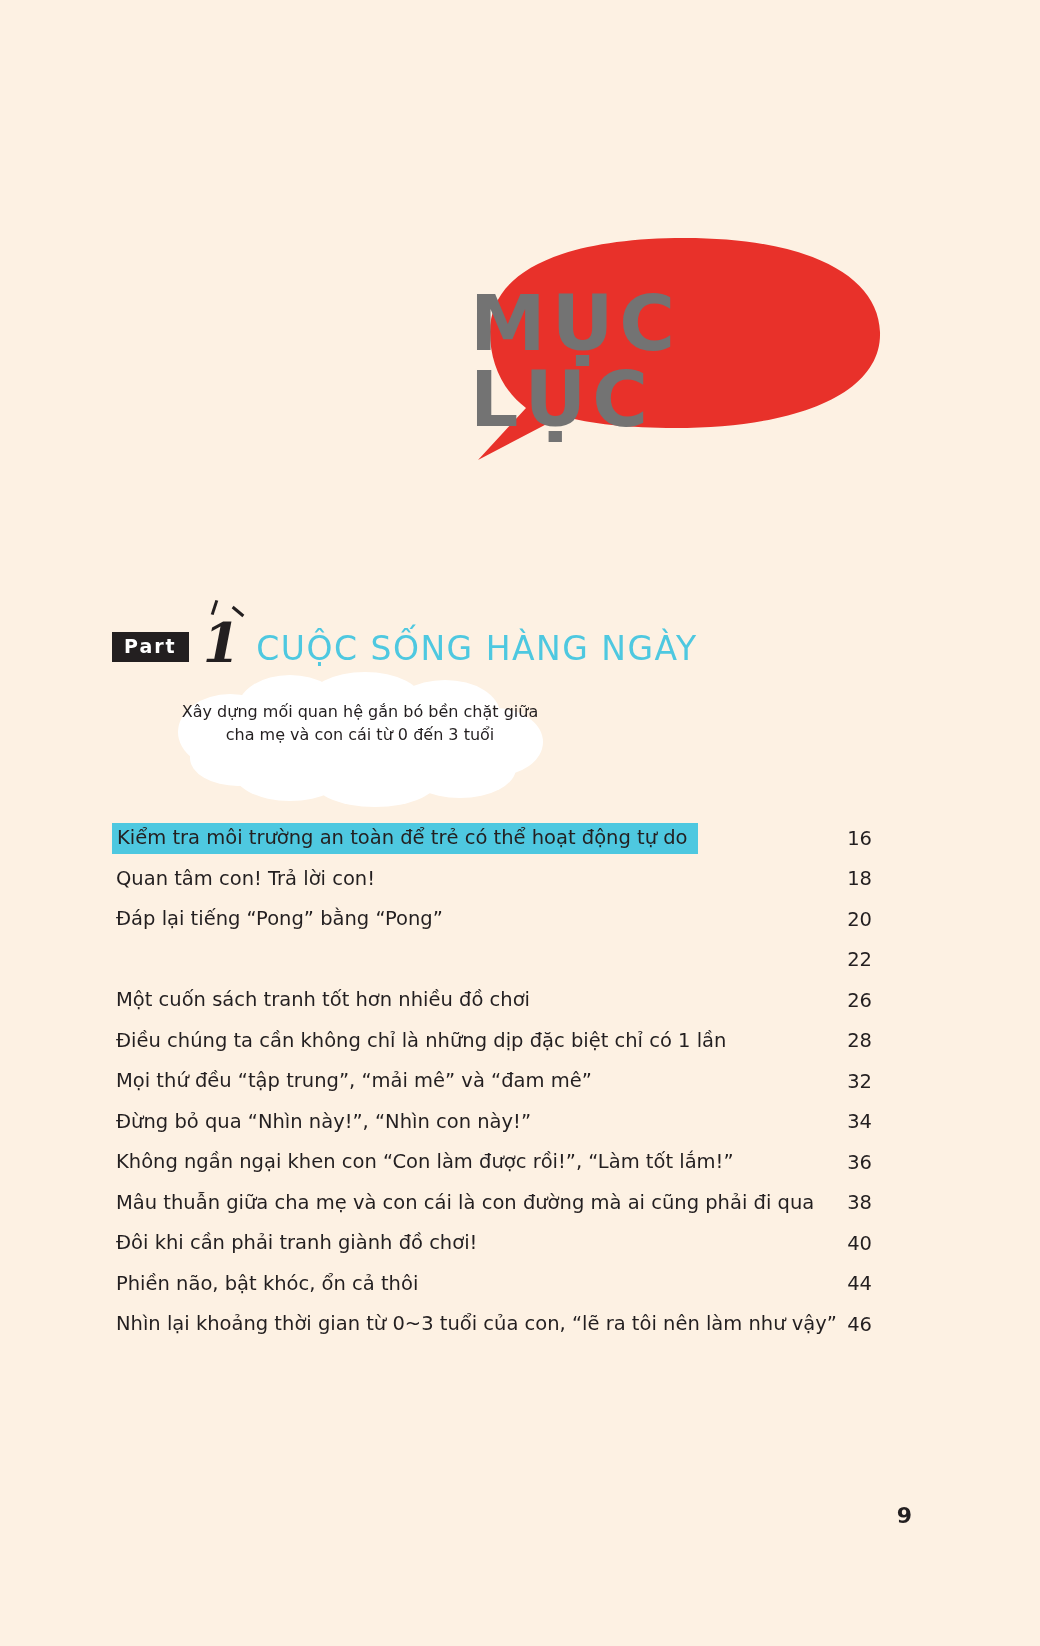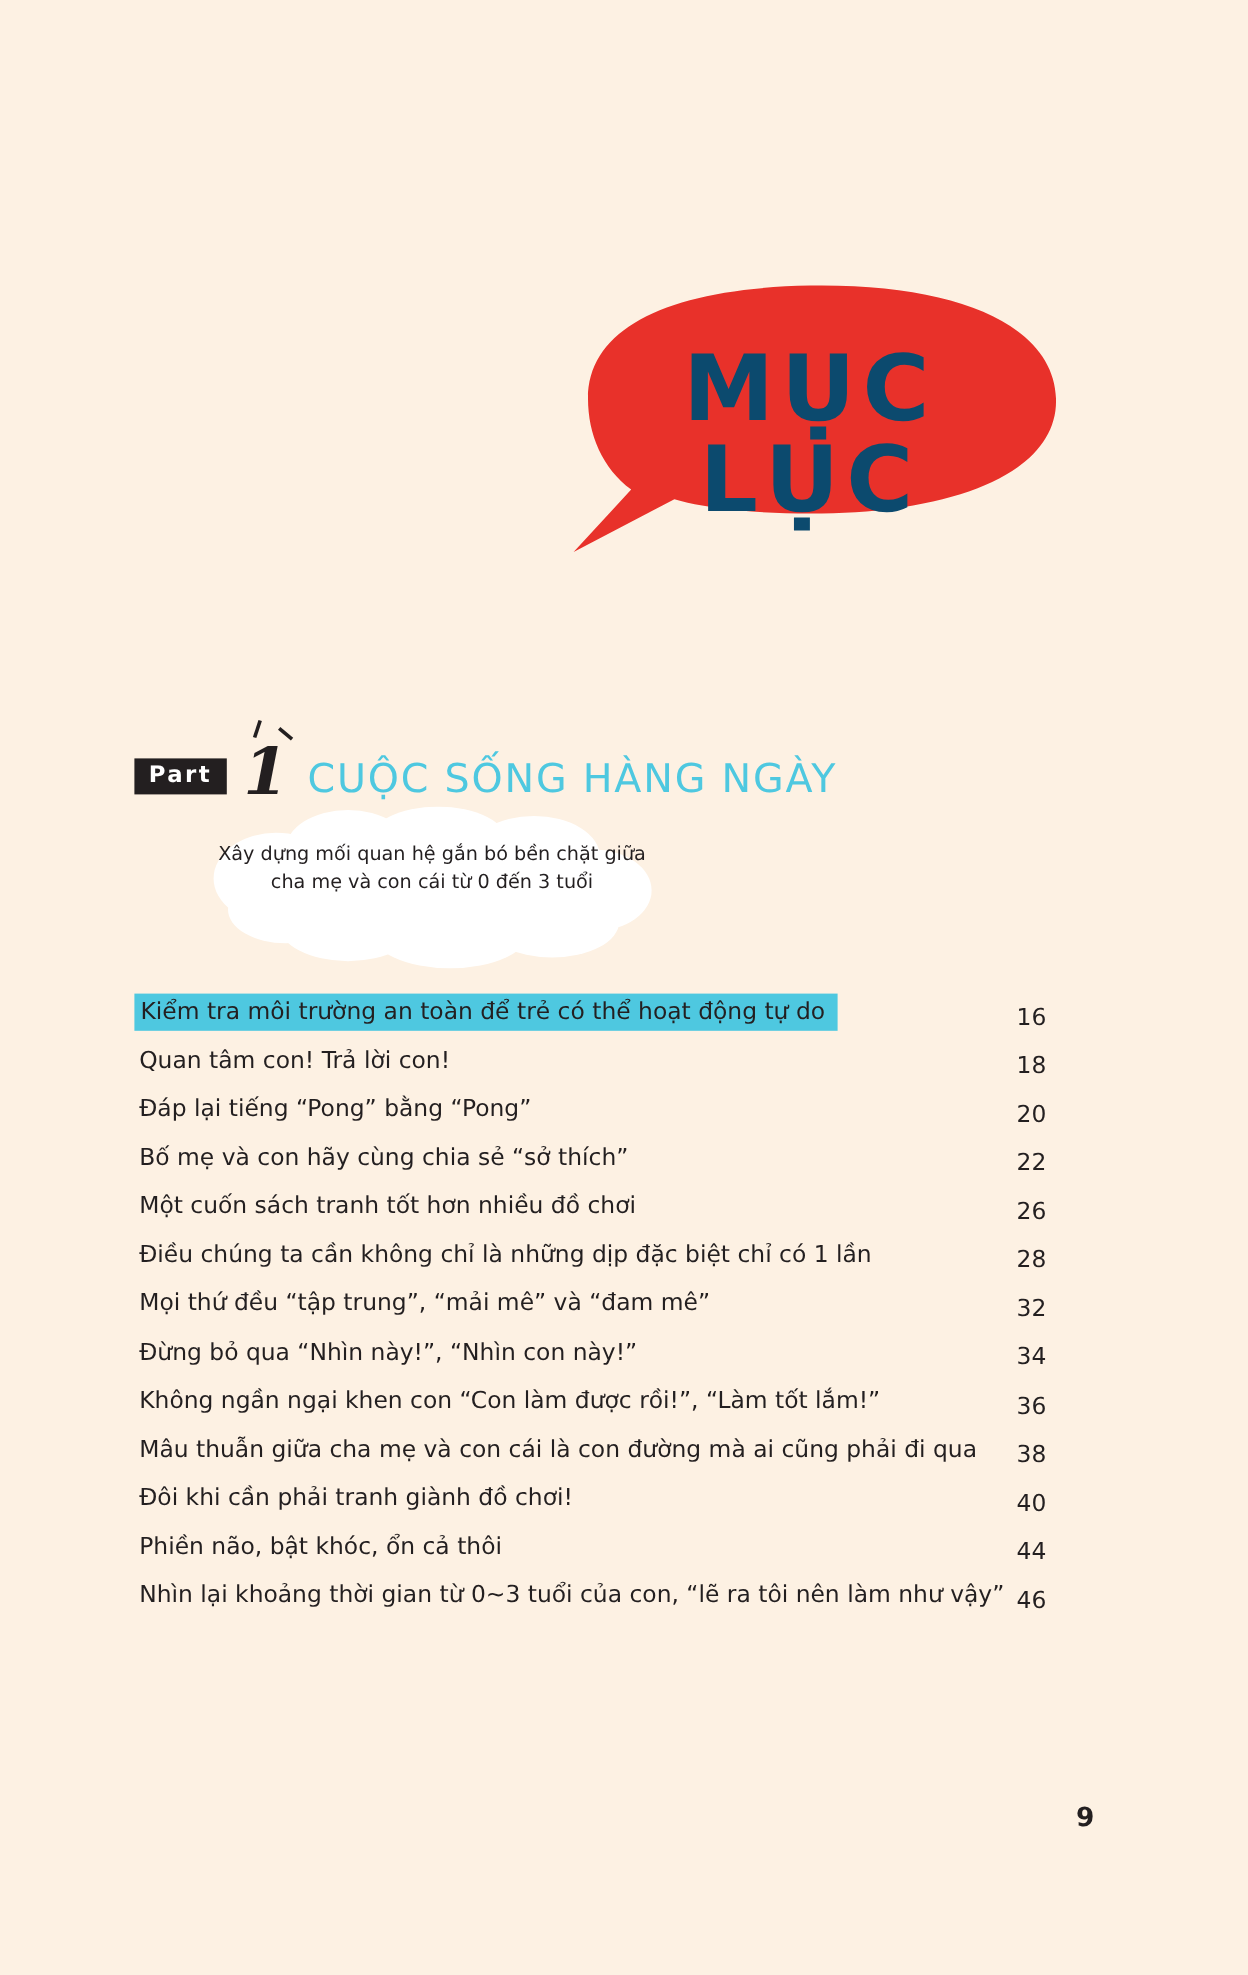--- a/index.html
+++ b/index.html
@@ -27,22 +27,21 @@
   .title-bubble-svg {
     position: absolute;
     left: 0;
     top: 0;
   }
   .title-text {
     position: absolute;
     left: 0;
     top: 54px;
     width: 410px;
-    text-align: center;
-    color: #0c4a6e;
+    color: #737373;
     font-family: "DejaVu Sans", sans-serif;
     font-size: 76px;
     font-weight: bold;
     letter-spacing: 6px;
     line-height: 1;
   }
 
   
   .part-row {
     position: absolute;
@@ -118,21 +117,21 @@
 
   
   .toc {
     position: absolute;
     left: 112px;
     top: 818px;
     width: 760px;
   }
   .toc-row {
     display: flex;
-    align-items: flex-end;
+    align-items: center;
     height: 40.5px;
     position: relative;
   }
   .toc-label {
     color: #231f20;
     font-size: 19.5px;
     line-height: 1;
     padding: 5px 4px 6px 4px;
     white-space: nowrap;
   }
@@ -210,21 +209,20 @@
     <span class="toc-label">Quan tâm con! Trả lời con!</span>
     <span class="toc-page">18</span>
   </div>
 
   <div class="toc-row">
     <span class="toc-label">Đáp lại tiếng “Pong” bằng “Pong”</span>
     <span class="toc-page">20</span>
   </div>
 
   <div class="toc-row">
-    <span class="toc-label">Bố mẹ và con hãy cùng chia sẻ “sở thích”</span>
     <span class="toc-page">22</span>
   </div>
 
 
   <div class="toc-row">
     <span class="toc-label">Một cuốn sách tranh tốt hơn nhiều đồ chơi</span>
     <span class="toc-page">26</span>
   </div>
 
   <div class="toc-row">

